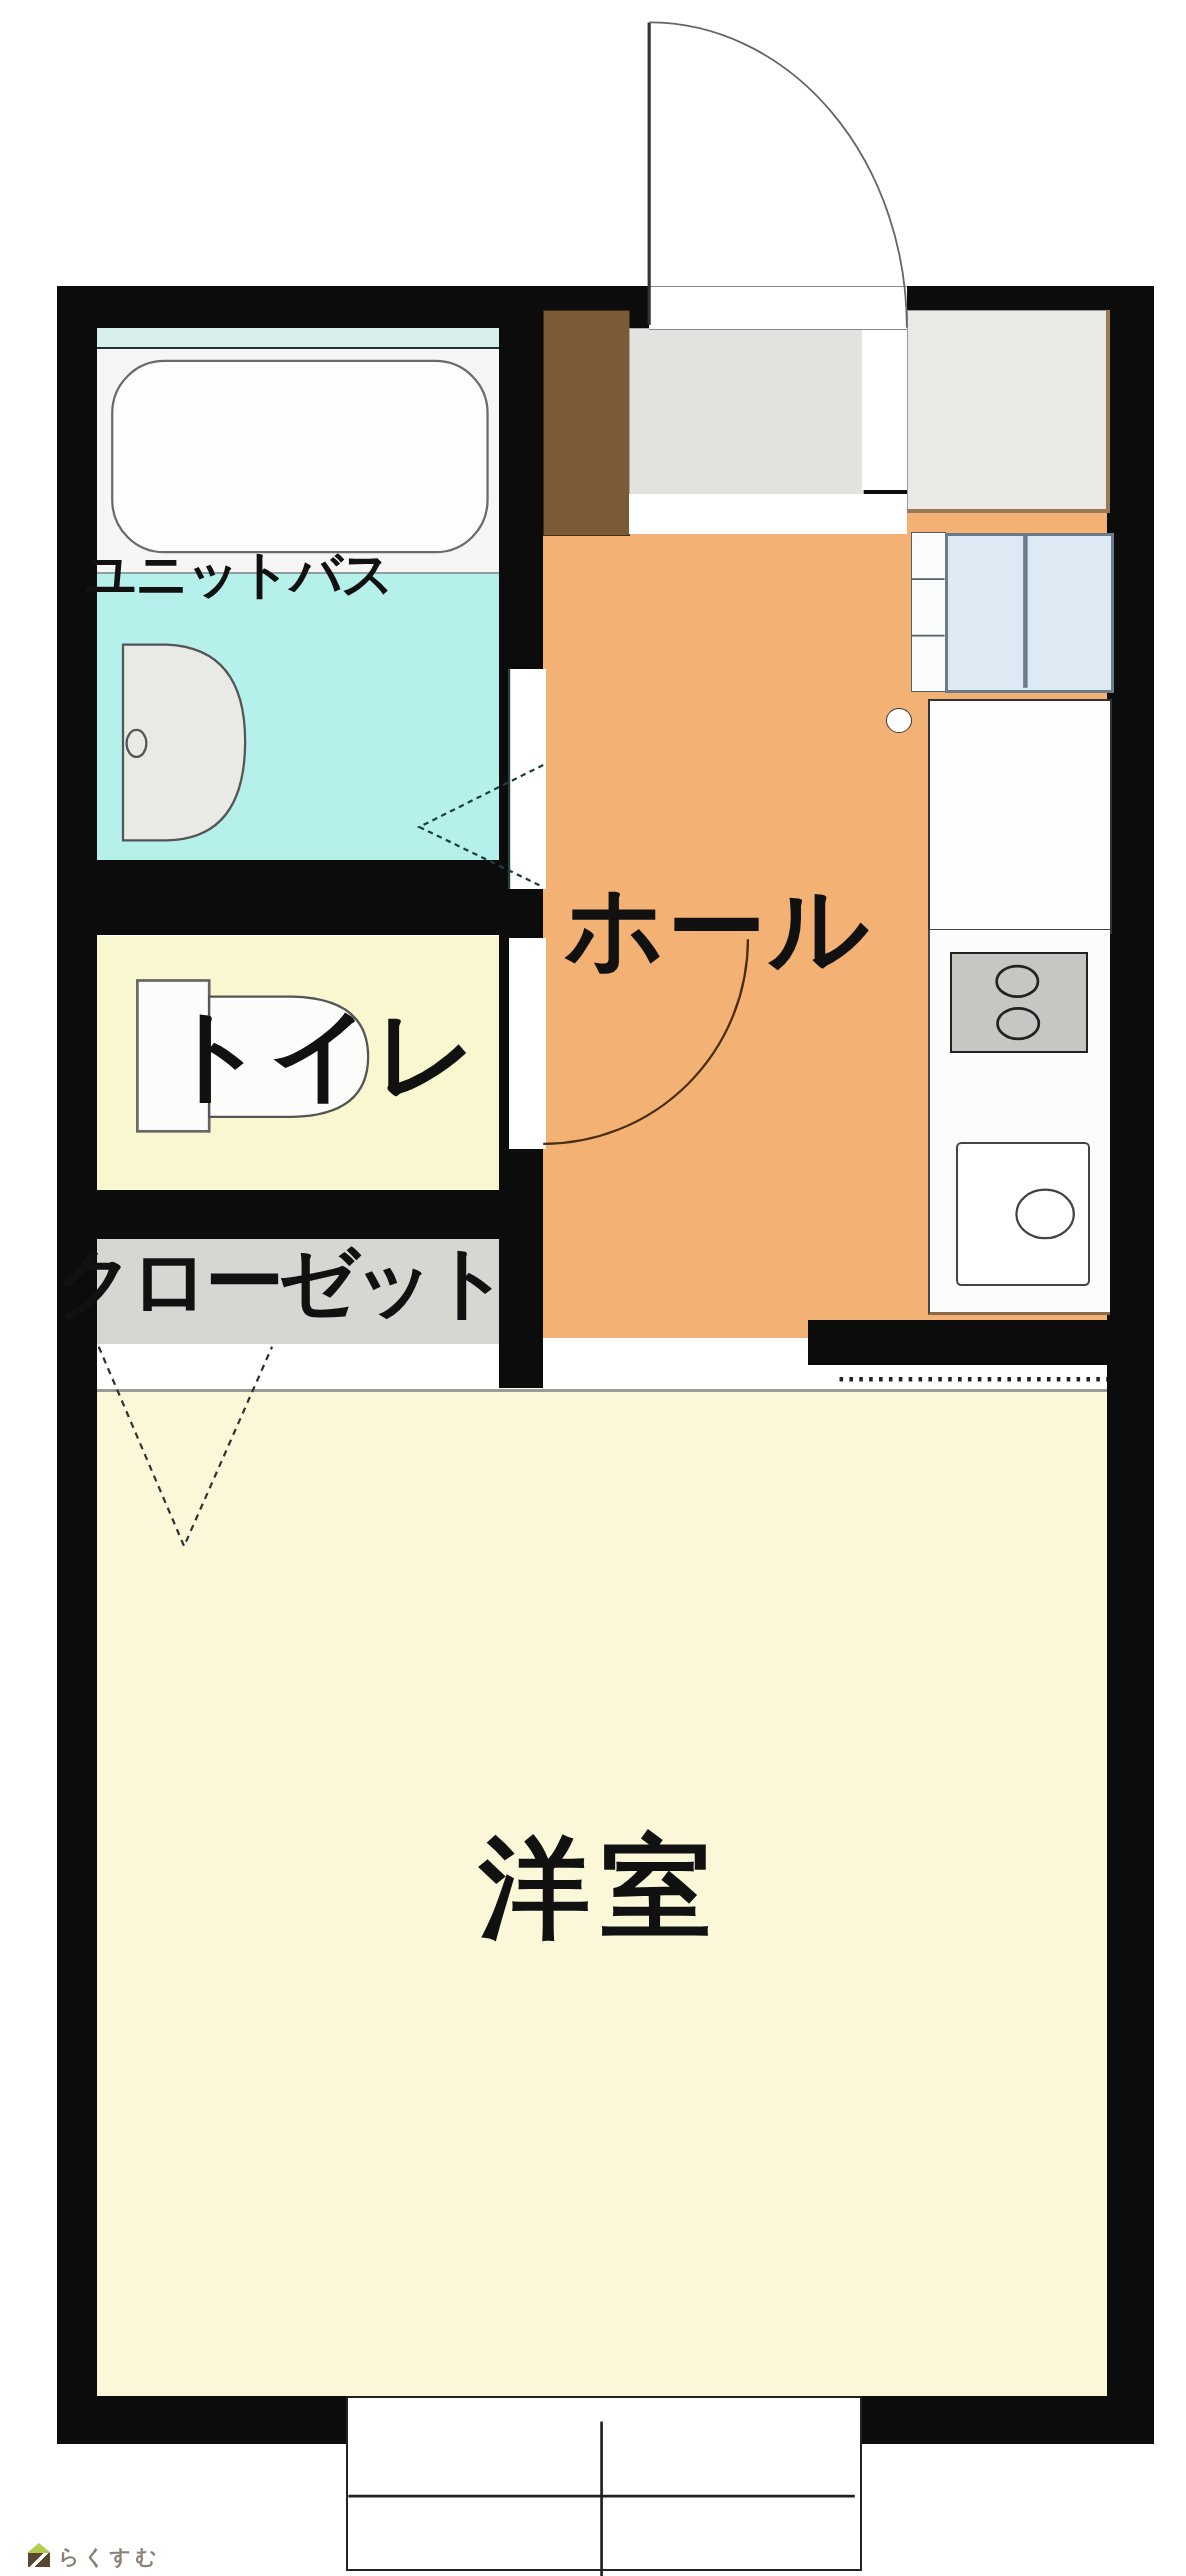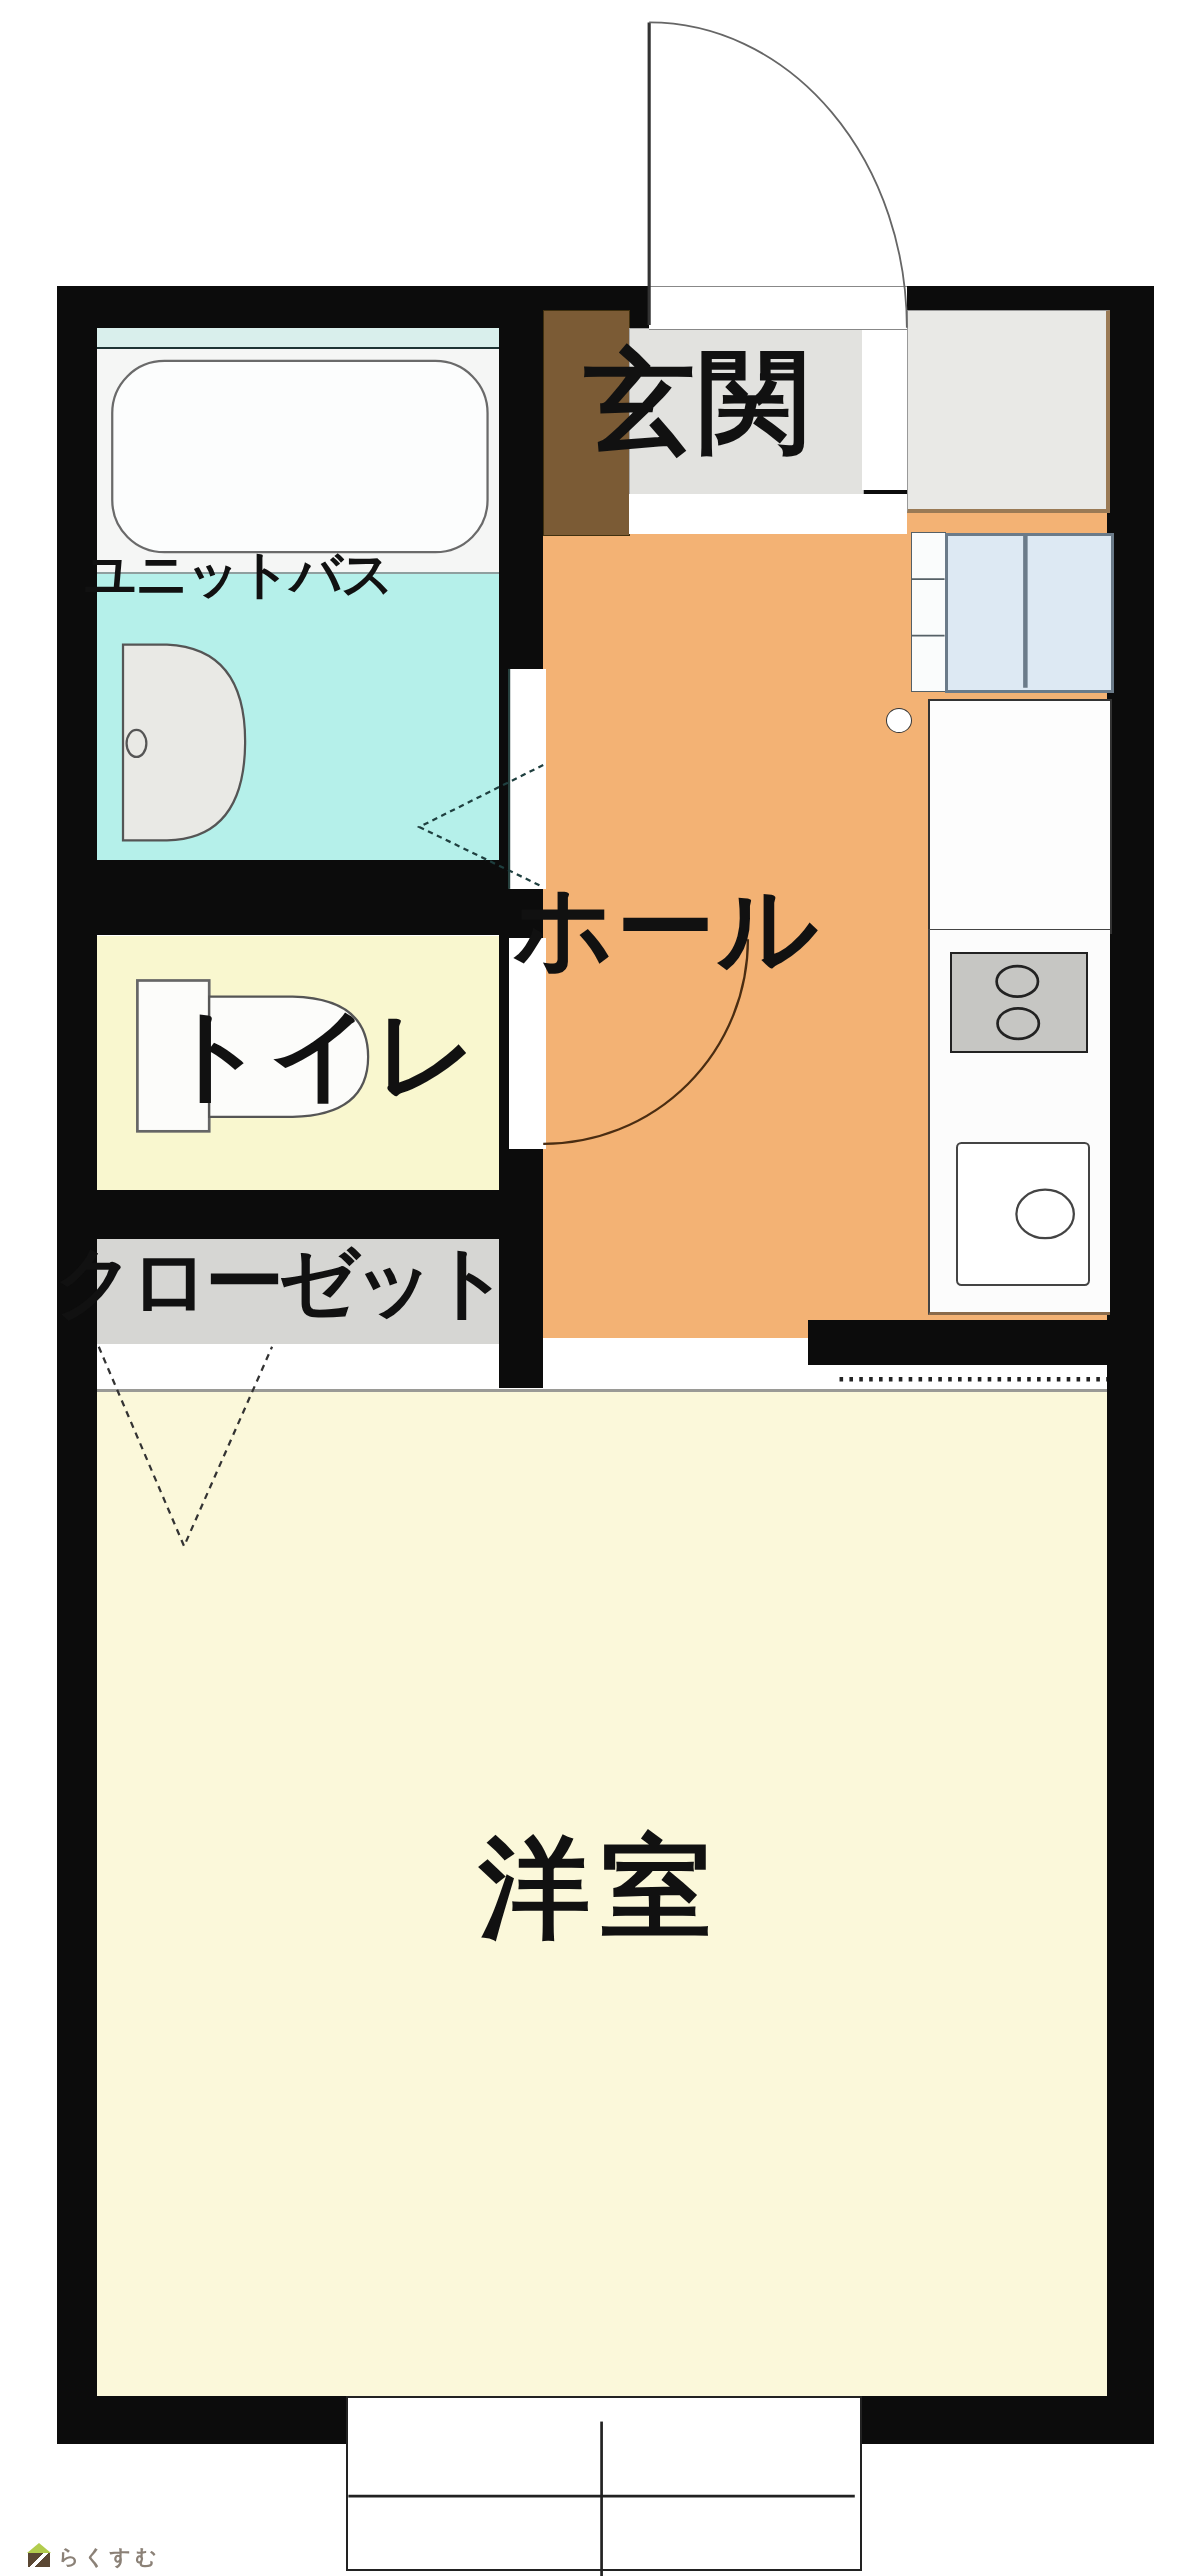--- a/index.html
+++ b/index.html
@@ -126,22 +126,21 @@
     <ellipse cx="1133" cy="1093" rx="23" ry="17" fill="#c6c6c3" stroke="#222" stroke-width="3"></ellipse>
     <ellipse cx="1134" cy="1140" rx="23" ry="17" fill="#c6c6c3" stroke="#222" stroke-width="3"></ellipse>
 
     <ellipse cx="1164" cy="1352" rx="32" ry="27" fill="#ffffff" stroke="#444" stroke-width="2.5"></ellipse>
 
     <line x1="388" y1="2780" x2="952" y2="2780" stroke="#222" stroke-width="3"></line>
     <line x1="670" y1="2697" x2="670" y2="2869" stroke="#222" stroke-width="3"></line>
   </svg>
 
   <div class="label" style="left:84px;top:548px;font-size:52px;letter-spacing:-1.8px;">ユニットバス</div>
-  <div class="label" style="left:584px;top:346px;font-size:111px;letter-spacing:3.6px;">玄関</div>
-  <div class="label" style="left:513px;top:878px;font-size:99px;letter-spacing:1.8px;">ホール</div>
+  <div class="label" style="left:564px;top:878px;font-size:99px;letter-spacing:1.8px;">ホール</div>
   <div class="label" style="left:164px;top:1004px;font-size:101px;letter-spacing:1.8px;">トイレ</div>
   <div class="label" style="left:54px;top:1243px;font-size:79px;letter-spacing:-5.4px;text-align:center;">クローゼット</div>
   <div class="label" style="left:479px;top:1832px;font-size:111px;letter-spacing:10.8px;">洋室</div>
 
   <div class="abs wm">
     <div class="wm-house">
       <div class="wm-roof"></div>
       <div class="wm-body"></div>
     </div>
     <span class="wm-text">らくすむ</span>

